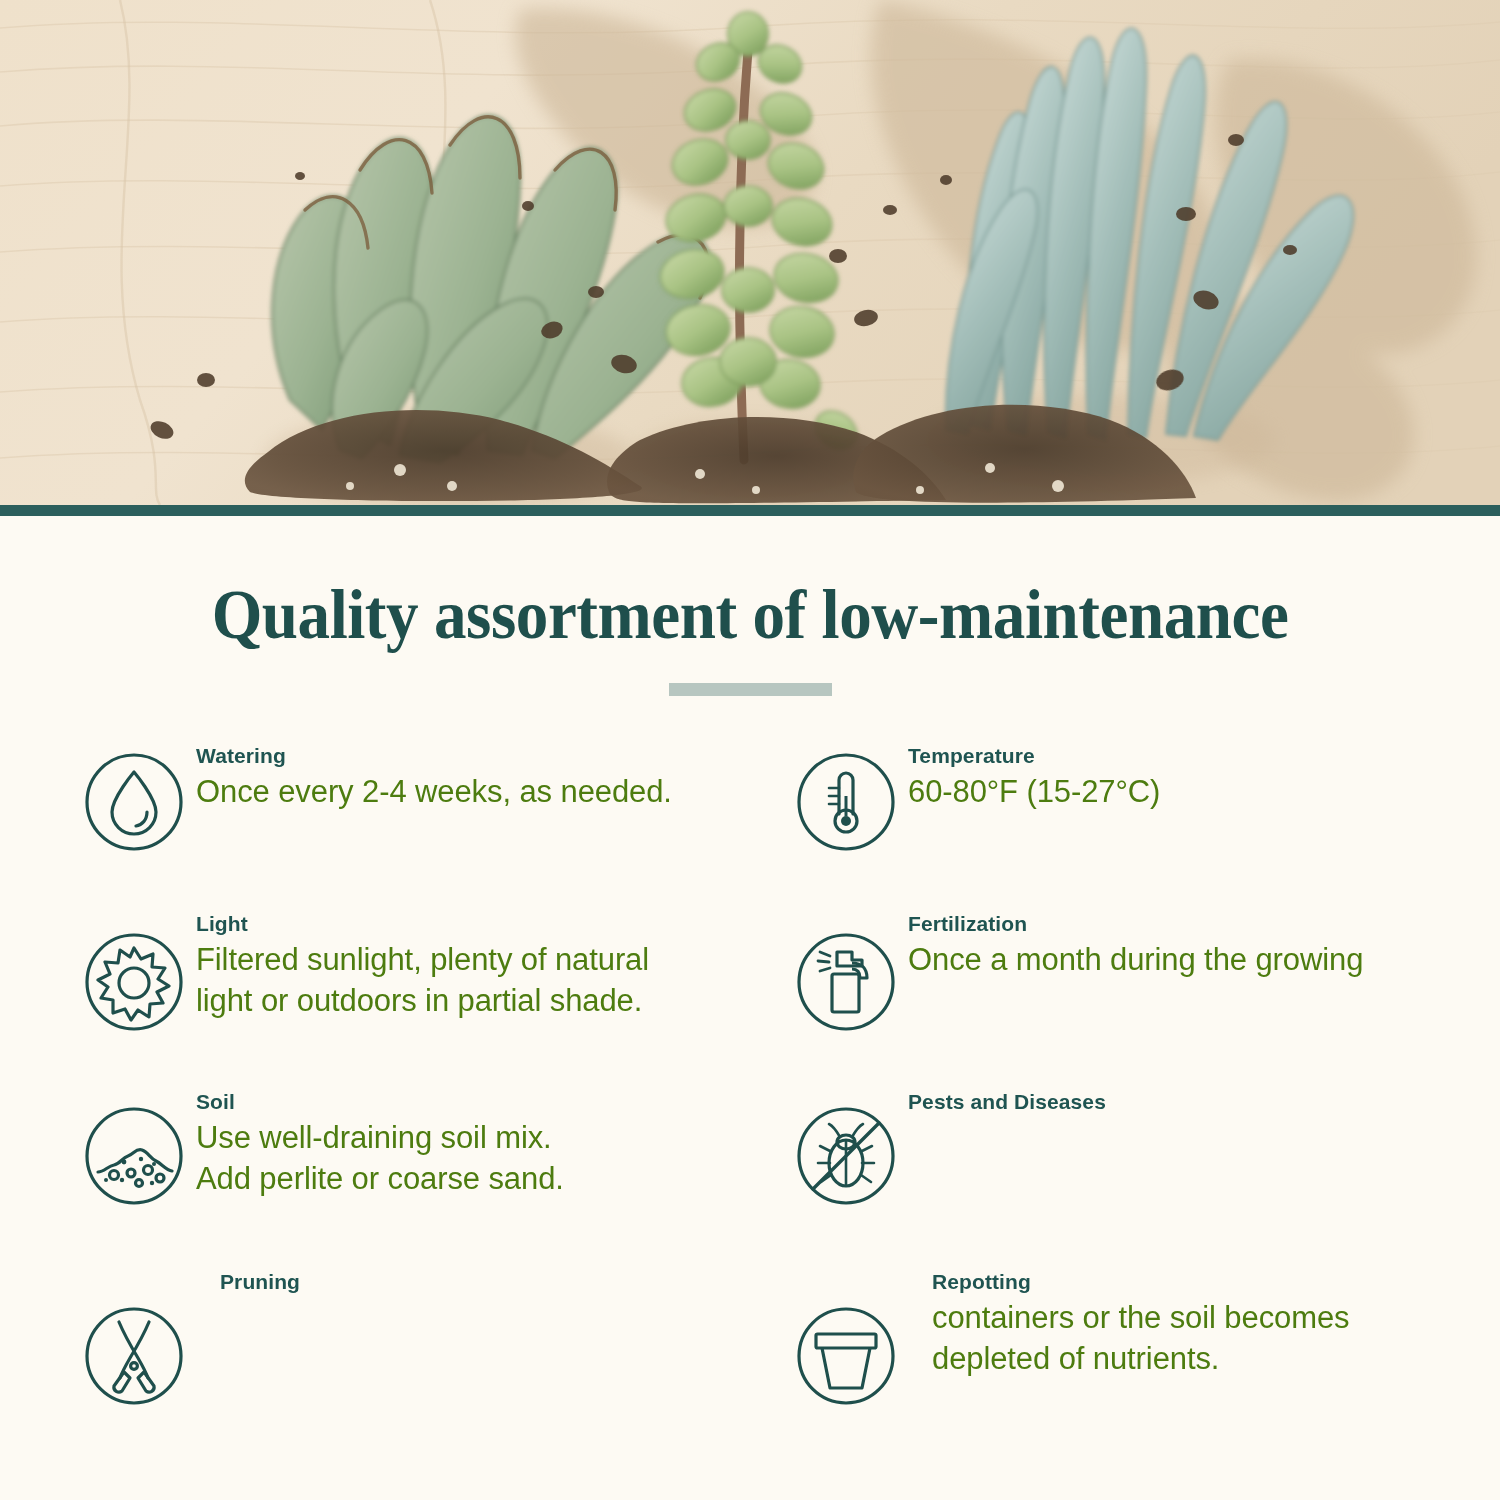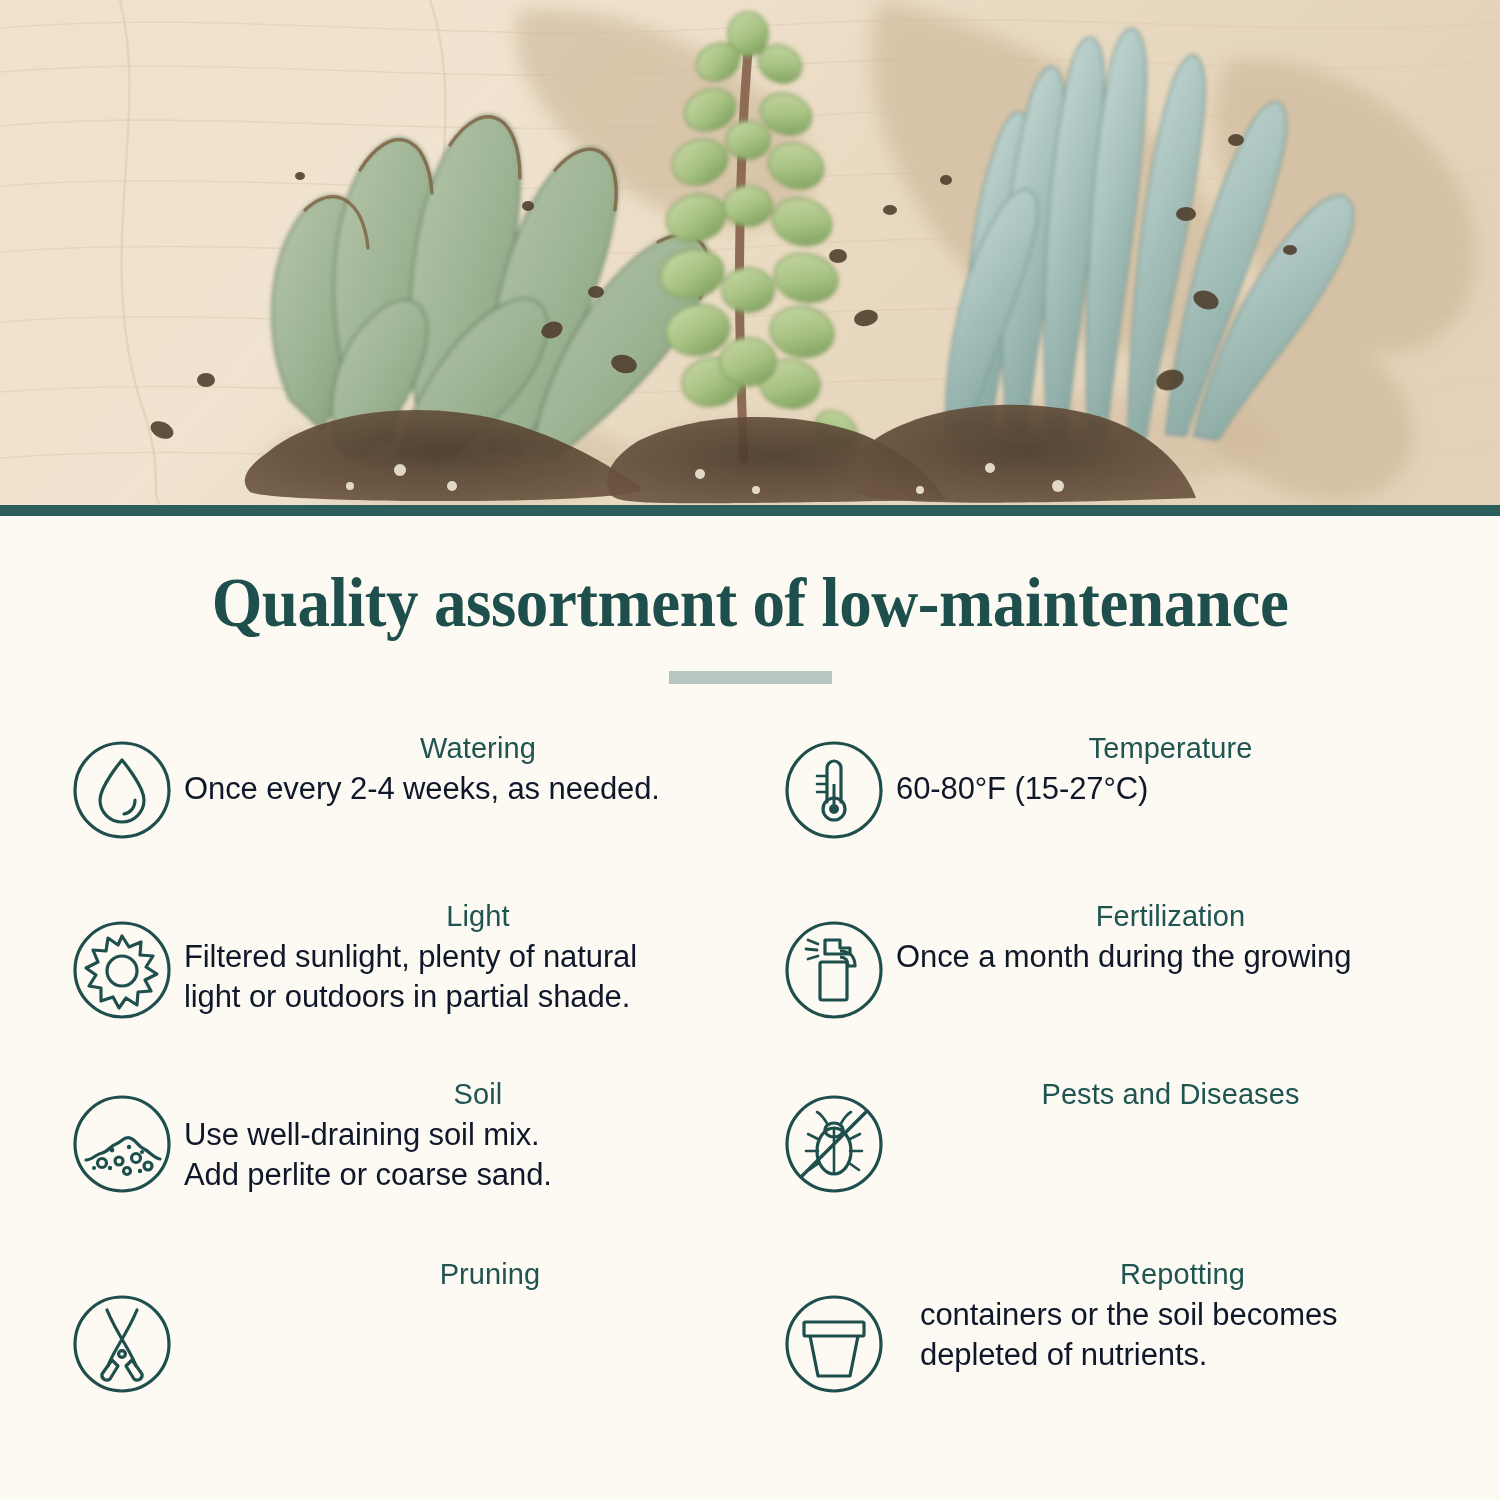--- a/index.html
+++ b/index.html
@@ -39,21 +39,21 @@
     height: 11px;
     background: #2c5f5c;
     flex: 0 0 auto;
   }
 
   
   .content {
     position: relative;
     flex: 1 1 auto;
     background: #fdfaf3;
-    padding: 0;
+    padding: 12px;
   }
 
   .title {
     margin: 0;
     padding: 52px 40px 0 40px;
     text-align: center;
     font-family: "Liberation Serif", serif;
     font-weight: 700;
     font-size: 70px;
     line-height: 1.0;
@@ -103,35 +103,34 @@
   .tip.r2 .icon-wrap { padding-top: 22px; }
   .tip.r3 .icon-wrap { padding-top: 18px; }
   .tip.r4 .icon-wrap { padding-top: 38px; }
 
   .icon-wrap svg { display: block; }
 
   .tip-text { flex: 1 1 auto; padding-top: 3px; }
 
   .tip-title {
     font-family: "Liberation Sans", sans-serif;
-    font-weight: 400;
-    font-size: 29px;
+    font-weight: 700;
+    font-size: 21px;
     line-height: 1.06;
     color: #1f5451;
     margin: 0 0 5px 0;
     letter-spacing: 0.1px;
-    text-align: center;
   }
 
   .tip-body {
     font-family: "Liberation Sans", sans-serif;
     font-weight: 400;
     font-size: 31px;
     line-height: 1.30;
-    color: #0f172a;
+    color: #4d7c0f;
     margin: 0;
     letter-spacing: -0.1px;
   }
   .tip-body span { display: block; }
 </style>
 </head>
 <body>
 
 <div class="page">
 

